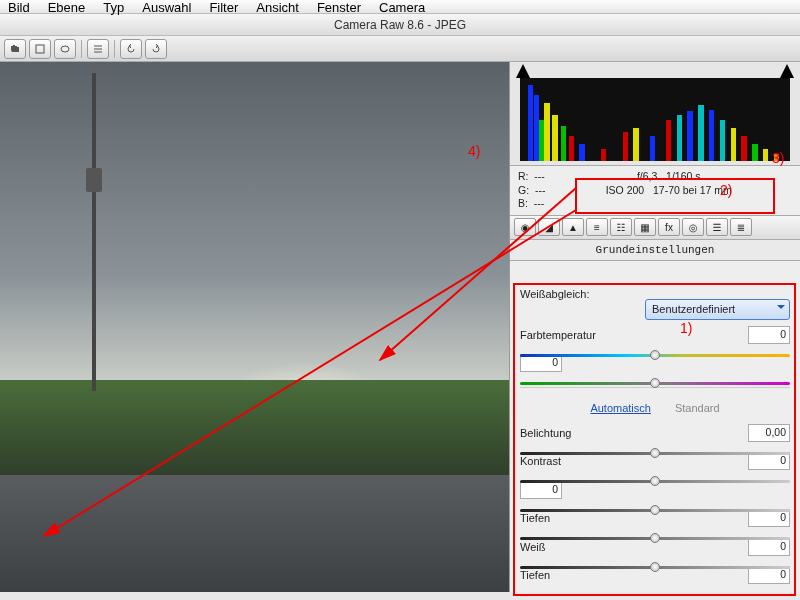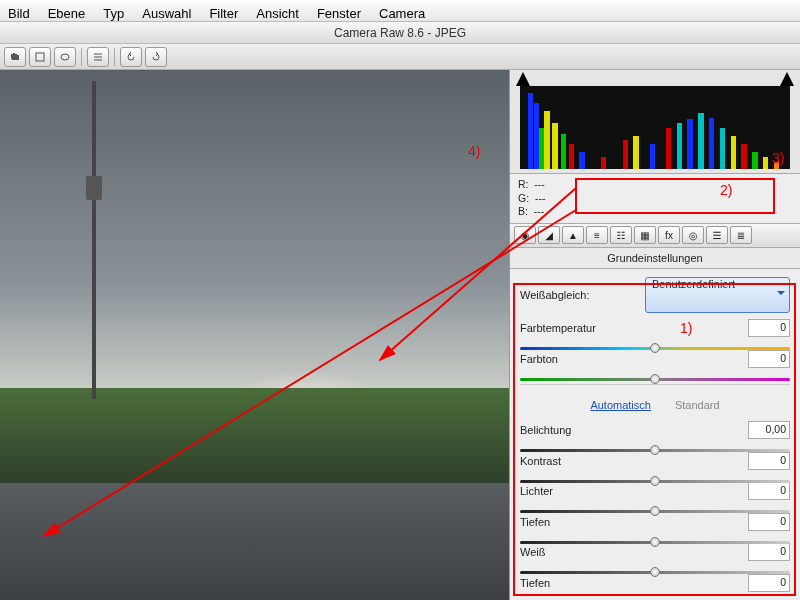--- a/index.html
+++ b/index.html
@@ -1,18 +1,18 @@
 <!DOCTYPE html>
 <html><head>
 <meta charset="utf-8">
 <style>
   * { box-sizing: border-box; margin: 0; padding: 0; font-family: -apple-system, Helvetica, Arial, sans-serif; }
   body { width: 800px; height: 600px; background: #e8e8e8; overflow: hidden; position: relative; }
 
-  .menubar { height: 22px; background: linear-gradient(#fdfdfd,#e6e6e6); border-bottom: 1px solid #bbb; display: flex; align-items: flex-end; padding: 0 8px; font-size: 13px; gap: 18px; }
+  .menubar { height: 14px; background: linear-gradient(#fdfdfd,#e6e6e6); border-bottom: 1px solid #bbb; display: flex; align-items: flex-start; padding: 0 8px; font-size: 13px; gap: 18px; }
   .menubar span { cursor: default; }
 
   .titlebar { height: 22px; background: linear-gradient(#f6f6f6,#dcdcdc); border-bottom: 1px solid #bbb; text-align: center; font-size: 12px; line-height: 22px; color: #333; }
 
   .toolbar { height: 26px; background: linear-gradient(#f0f0f0,#d8d8d8); border-bottom: 1px solid #aaa; display: flex; align-items: center; gap: 3px; padding: 0 4px; }
   .tbtn { width: 22px; height: 20px; border: 1px solid #999; border-radius: 3px; background: linear-gradient(#fff,#ddd); display: flex; align-items: center; justify-content: center; font-size: 11px; color: #333; }
   .tsep { width: 1px; height: 18px; background: #aaa; margin: 0 2px; }
 
   .main { display: flex; height: calc(600px - 22px - 22px - 26px); }
 
@@ -33,27 +33,27 @@
   .histo { position:absolute; left:10px; right:10px; top:16px; bottom:4px; background:#0f0f0f; overflow:hidden;}
   .hbar { position:absolute; bottom:0; width:2%; }
   
   .metarow { display:flex; justify-content:space-between; padding:4px 8px; border-bottom:1px solid #aaa; font-size:10.5px; position:relative;}
   .rgb { line-height:1.3; }
   .exif { text-align:center; line-height:1.3; flex:1; }
 
   .tabbar { height:24px; border-bottom:1px solid #aaa; display:flex; align-items:center; gap:2px; padding:0 4px; background:linear-gradient(#f6f6f6,#ddd);}
   .tabicon { width:22px; height:18px; border:1px solid #999; border-radius:2px; background:linear-gradient(#fff,#e0e0e0); display:flex; align-items:center; justify-content:center; font-size:10px;}
 
-  .section-title { text-align:center; padding:4px 0; border-bottom:1px solid #aaa; background:#eaeaea; font-size:11px;}
+  .section-title { text-align:center; padding:4px 0; border-bottom:1px solid #aaa; background:#eaeaea; font-size:11px;font-family:Liberation Mono, monospace;}
 
   .settings { flex:1; overflow:auto; padding:8px 10px; display:flex; flex-direction:column; gap:6px;}
   .row { display:flex; align-items:center; gap:6px;}
   .row label { flex:1; font-size:11px;}
   .valbox { width:42px; height:18px; border:1px solid #aaa; background:#fff; font-size:10.5px; text-align:right; padding:1px 3px;}
-  .select { flex:1; height:36px; border:1px solid #4a7ecb; background:linear-gradient(#eaf1fb,#c9dcf5); border-radius:3px; font-size:11px; padding:0 18px 0 6px; position:relative; display:flex; }
+  .select { flex:1; height:21px; border:1px solid #4a7ecb; background:linear-gradient(#eaf1fb,#c9dcf5); border-radius:3px; font-size:11px; padding:0 18px 0 6px; position:relative; display:flex; align-items:center;margin-top:30px;}
   .select::after{content:"";position:absolute;right:4px;top:50%;transform:translateY(-50%);border:4px solid transparent;border-top-color:#2258b8;}
   .slider { height:14px; position:relative; margin-top:-2px;}
   .track { position:absolute; left:0; right:0; top:6px; height:3px; border-radius:2px;}
   .thumb { position:absolute; top:2px; width:10px; height:10px; background:radial-gradient(#fff,#bbb); border:1px solid #777; border-radius:50%; transform:translateX(-50%);}
   .grad-temp { background: linear-gradient(90deg,#1030c0,#00c8ff 40%,#c0c030 60%,#ffb000);}
   .grad-tint { background: linear-gradient(90deg,#00a000,#808080 50%,#d000d0);}
   .track.gray { background: linear-gradient(90deg,#222,#ccc);}
   hr.sep { border:none; border-top:1px solid #ccc; margin:4px 0;}
   .linkrow { display:flex; justify-content:center; gap:24px; padding:4px 0;}
   .linkrow a { font-size:11px; }
@@ -157,20 +157,24 @@
         <div class="hbar" style="left:94%;height:8%;background:#ff8000;"></div>
       </div>
     </div>
 
     <div class="metarow">
       <div class="rgb">
         <div><span>R:</span>&nbsp;&nbsp;<span>---</span></div>
         <div><span>G:</span>&nbsp;&nbsp;<span>---</span></div>
         <div><span>B:</span>&nbsp;&nbsp;<span>---</span></div>
       </div>
+      <div class="exif">
+        <div><span>f/6,3</span>&nbsp;&nbsp;&nbsp;<span>1/160 s</span></div>
+        <div><span>ISO 200</span>&nbsp;&nbsp;&nbsp;<span>17-70 bei 17 mm</span></div>
+      </div>
     </div>
 
     <div class="tabbar">
       <div class="tabicon">◉</div>
       <div class="tabicon">◢</div>
       <div class="tabicon">▲</div>
       <div class="tabicon">≡</div>
       <div class="tabicon">☷</div>
       <div class="tabicon">▦</div>
       <div class="tabicon">fx</div>
@@ -193,21 +197,20 @@
       <div class="row">
         <label>Farbtemperatur</label>
         <div class="valbox">0</div>
       </div>
       <div class="slider">
         <div class="track grad-temp"></div>
           <div class="thumb" style="left:50%"></div>
       </div>
 
       <div class="row">
-        <label>Farbton</label>
         <div class="valbox">0</div>
       </div>
       <div class="slider">
         <div class="track grad-tint"></div>
           <div class="thumb" style="left:50%"></div>
       </div>
 
       <hr class="sep">
       <div class="linkrow">
         <a class="link-auto">Automatisch</a>
@@ -226,21 +229,20 @@
       <div class="row">
           <label>Kontrast</label>
           <div class="valbox">0</div>
         </div>
       <div class="slider">
           <div class="track gray"></div>
           <div class="thumb" style="left:50%"></div>
         </div>
 
       <div class="row">
-          <label>Lichter</label>
           <div class="valbox">0</div>
         </div>
       <div class="slider">
           <div class="track gray"></div>
           <div class="thumb" style="left:50%"></div>
         </div>
 
       <div class="row">
           <label>Tiefen</label>
           <div class="valbox">0</div>

